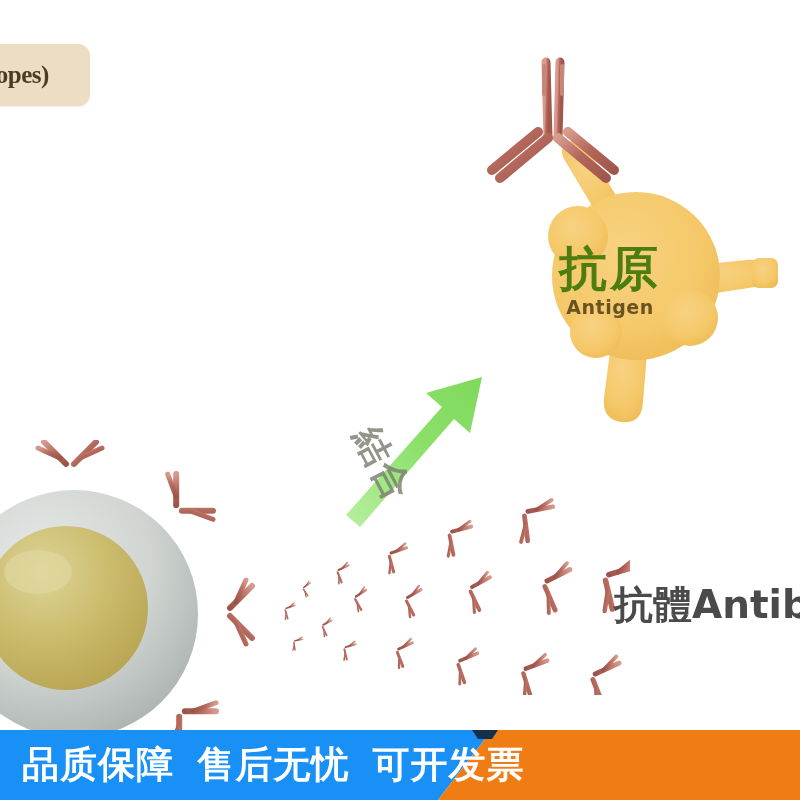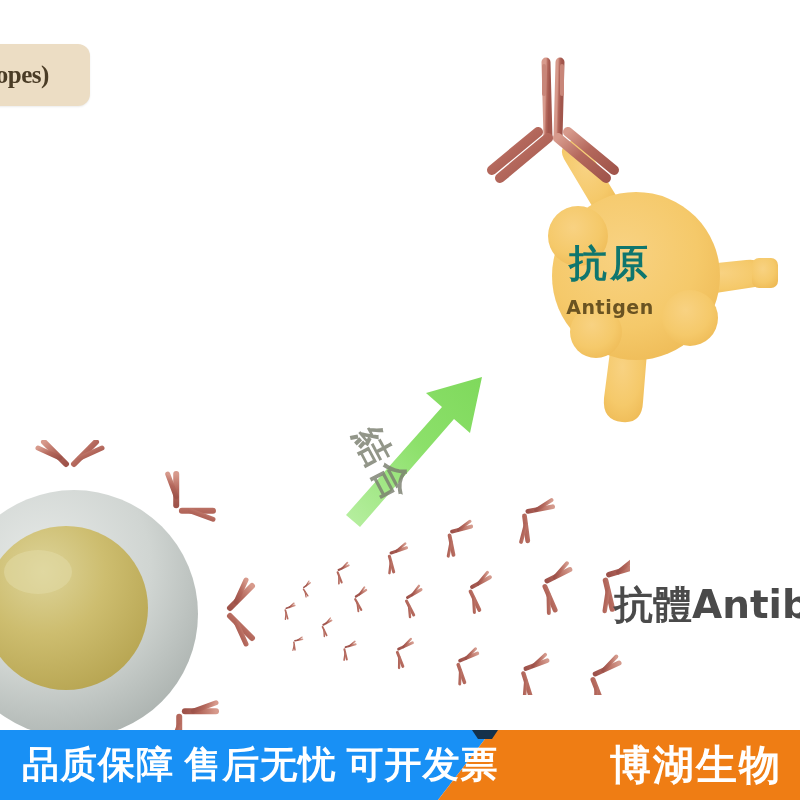--- a/index.html
+++ b/index.html
@@ -53,23 +53,23 @@
   }
   #antigen-svg { display:block; width:300px; height:320px; }
 
   .antigen-label-cn {
     position: absolute;
     left: 0;
     top: 104px;
     width: 220px;
     text-align: center;
     font-family: "DejaVu Sans", "Liberation Sans", sans-serif;
-    font-size: 38px;
-    font-weight: 700;
-    color: #0f766e;
+    font-size: 48px;
+    font-weight: 700;
+    color: #4d7c0f;
     letter-spacing: 3px;
     line-height: 1;
   }
   .antigen-label-en {
     position: absolute;
     left: 0;
     top: 158px;
     width: 220px;
     text-align: center;
     font-family: "DejaVu Sans", "Liberation Sans", sans-serif;
@@ -188,21 +188,21 @@
     height: 9px;
     background: #14314b;
     clip-path: polygon(0 0, 26px 0, 20px 9px, 6px 9px);
   }
   #banner-slogan {
     position: absolute;
     left: 22px;
     top: 50%;
     transform: translateY(-50%);
     color: #ffffff;
-    font-family: Liberation Serif, serif;
+    font-family: Liberation Mono, monospace;
     font-size: 37px;
     font-weight: 700;
     letter-spacing: 1px;
     white-space: nowrap;
   }
   #banner-brand {
     position: absolute;
     right: 18px;
     top: 50%;
     transform: translateY(-50%);
@@ -438,16 +438,15 @@
     <use href="#ab-unit" transform="translate(300,212) rotate(112) scale(1.00)"></use>
   </svg>
 
   <div id="antibody-label">抗體Antibo</div>
 
   <div id="banner">
     <div id="banner-blue"></div>
     <div id="banner-orange"></div>
     <div id="banner-notch"></div>
     <div id="banner-slogan">品质保障 售后无忧 可开发票</div>
-    <div id="banner-brand">博湖生物</div>
   </div>
 
 </div>
 
 </body></html>

